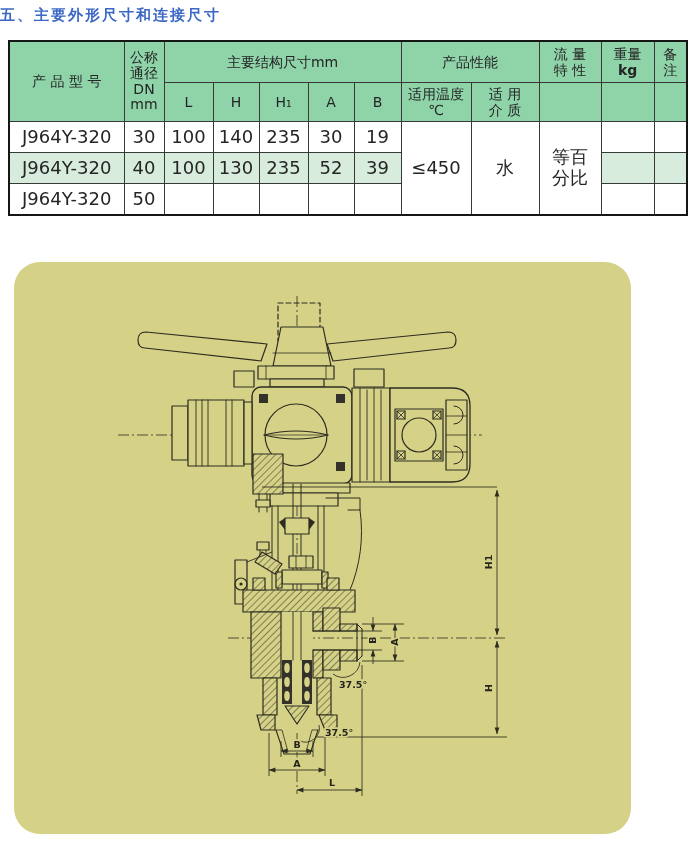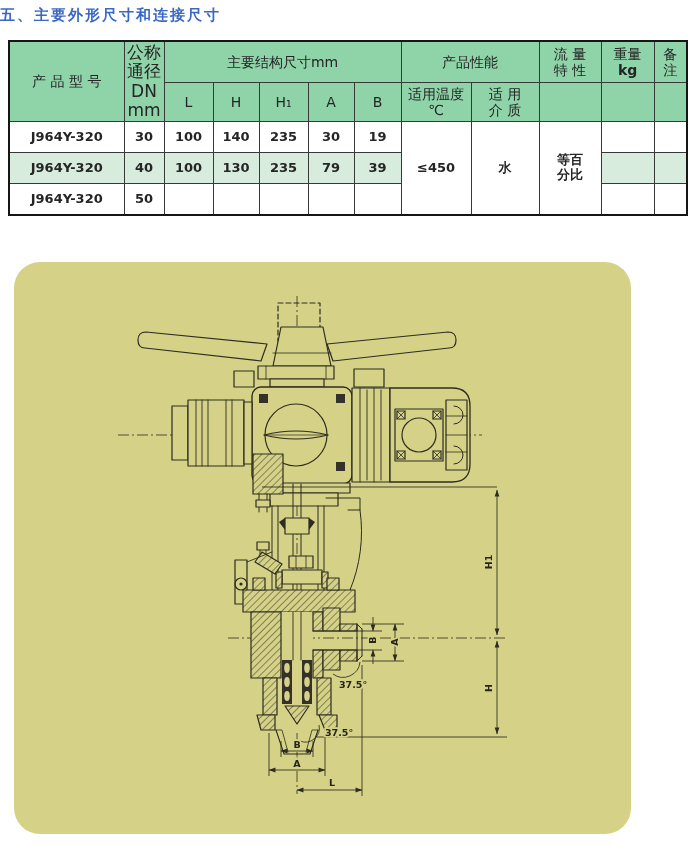--- a/index.html
+++ b/index.html
@@ -18,21 +18,21 @@
     border:2px solid #161616;
   }
   table.spec td{
     border:1px solid #383838;text-align:center;vertical-align:middle;
     padding:0 1px;font-size:14px;line-height:1.15;color:#252525;
     background:#ffffff;overflow:hidden;
   }
   table.spec td.hd{background:#8fd3a9;}
   tr.h1 td{height:40px;}
   tr.h2 td{height:38px;}
-  tr.dr td{height:30px;font-size:13px;font-weight:bold;}
+  tr.dr td{height:30px;font-size:18px;}
   tr.stripe td{background:#d7ecdc;}
   td.merged{background:#ffffff;}
   .ln{display:block;}
   .panel-wrap{position:absolute;left:10px;top:260px;width:625px;height:576px;}
   svg text.dim{
     font-family:"DejaVu Sans","Liberation Sans",sans-serif;
     font-size:9.5px;font-weight:bold;fill:#26241c;
     stroke:#d5d288;stroke-width:3.5px;paint-order:stroke;
   }
 </style>
@@ -52,21 +52,21 @@
     <col style="width:47px">
       <col style="width:70px">
       <col style="width:68px">
     <col style="width:62px">
       <col style="width:53px">
       <col style="width:33px">
   </colgroup>
   <tbody>
       <tr class="h1">
     <td class="hd" rowspan="2">产 品 型 号</td>
-    <td class="hd" rowspan="2" style="font-size:17px;line-height:1.12;">
+    <td class="hd" rowspan="2" style="font-size:14px;line-height:1.12;">
       <span class="ln">公称</span>
       <span class="ln">通径</span>
       <span class="ln">DN</span>
       <span class="ln">mm</span>
     </td>
     <td class="hd" colspan="5">主要结构尺寸mm</td>
     <td class="hd" colspan="2">产品性能</td>
     <td class="hd">
       <span class="ln">流 量</span>
       <span class="ln">特 性</span>
@@ -111,21 +111,21 @@
     </td>
     <td></td>
     <td></td>
   </tr>
   <tr class="dr stripe">
     <td>J964Y-320</td>
     <td>40</td>
     <td>100</td>
     <td>130</td>
     <td>235</td>
-    <td>79</td>
+    <td>52</td>
     <td>39</td>
     <td></td>
     <td></td>
   </tr>
   <tr class="dr">
     <td>J964Y-320</td>
     <td>50</td>
     <td></td>
     <td></td>
     <td></td>

